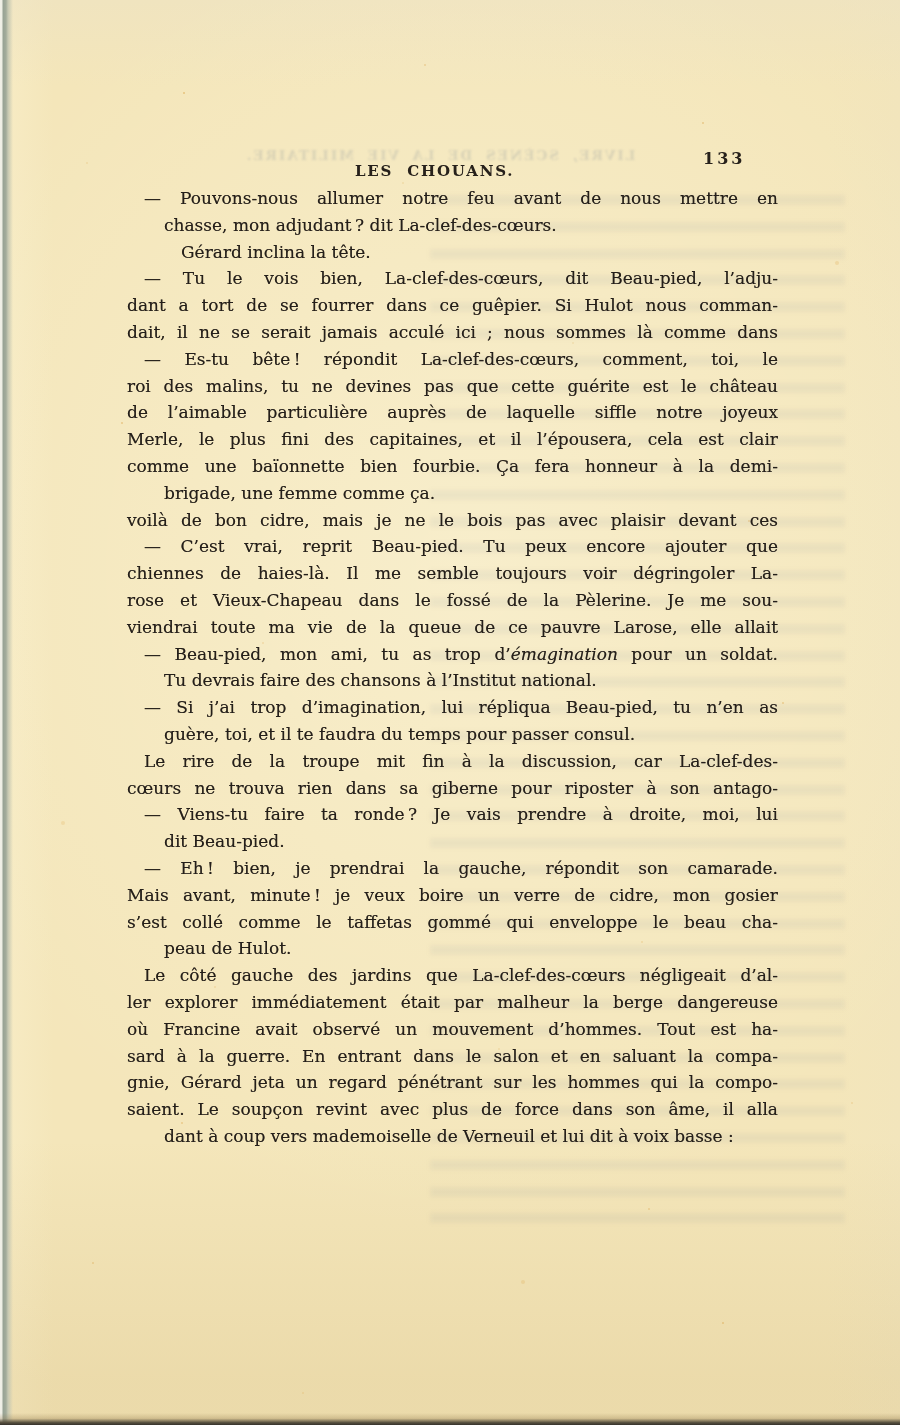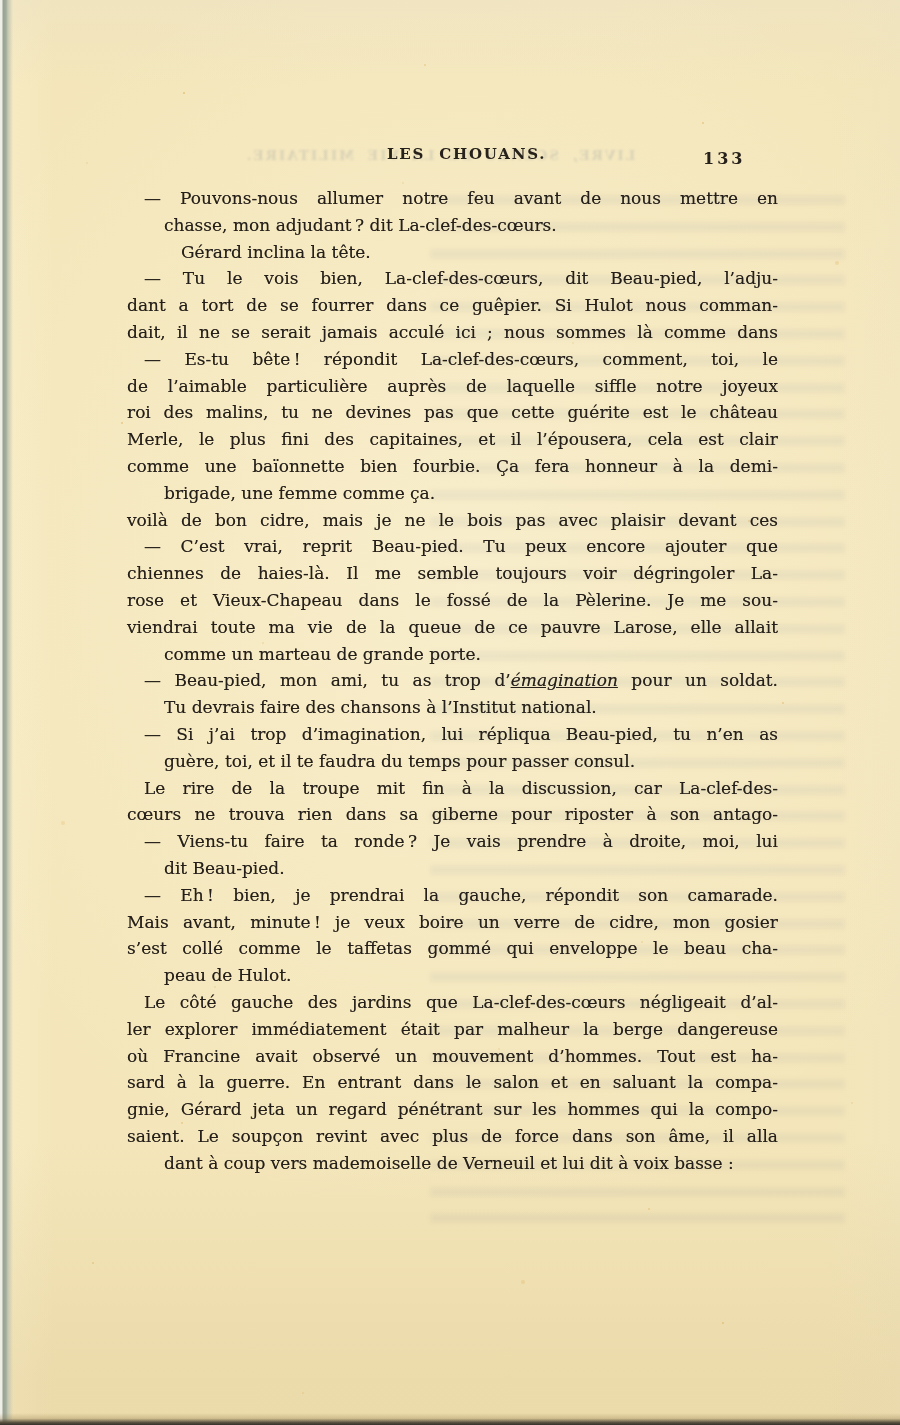--- a/index.html
+++ b/index.html
@@ -47,43 +47,42 @@
       62px 822px 0 1px rgba(226,176,90,0.25), 782px 702px 0 0 rgba(214,150,50,0.35),
       641px 941px 0 0 rgba(226,176,90,0.30), 181px 1122px 0 0 rgba(214,150,50,0.35),
       522px 1281px 0 1px rgba(226,176,90,0.28), 722px 1322px 0 0 rgba(214,150,50,0.40),
       302px 1392px 0 0 rgba(226,176,90,0.30), 92px 1262px 0 0 rgba(214,150,50,0.32),
       851px 1102px 0 0 rgba(226,176,90,0.30), 402px 182px 0 0 rgba(226,176,90,0.25),
       572px 342px 0 0 rgba(226,176,90,0.22), 748px 520px 0 0 rgba(214,150,50,0.30),
       214px 986px 0 0 rgba(226,176,90,0.28), 648px 1208px 0 0 rgba(214,150,50,0.30),
       86px 162px 0 0 rgba(226,176,90,0.25), 498px 1048px 0 0 rgba(226,176,90,0.25);
   }
   .running-title{
-    position:absolute;top:145px;left:355px;
+    position:absolute;top:162px;left:355px;
     font-size:15px;font-weight:bold;letter-spacing:1.8px;word-spacing:7px;
     color:#27211b;
-    margin-left:32px;
   }
   .folio{
     position:absolute;top:149px;left:671px;
     font-size:16px;font-weight:bold;letter-spacing:3px;color:#27211b;margin-left:32px;
   }
   #text-block{
     position:absolute;left:127px;top:185px;width:651px;
     font-size:17px;line-height:26.8px;color:#241f1a;
     text-shadow:0 0 0.4px rgba(45,35,25,0.55);
   }
   .para{margin:0;}
   .line{
     white-space:nowrap;
     text-align:justify;
     text-align-last:justify;
   }
   .line.lastline{text-align-last:left;margin-left:37px;}
   .line.indent{text-indent:17px;}
-  .line i{font-style:italic;text-decoration:underline;}
+  .line i{font-style:italic;}
 </style>
 </head>
 <body>
 
 <div class="page">
   <div class="ghost-lines"></div>
   <div class="ghost-header">LIVRE, SCÈNES DE LA VIE MILITAIRE.</div>
   <div class="speckles"></div>
 
   <div class="running-title">LES CHOUANS.</div>
@@ -97,33 +96,32 @@
       <div class="para">
         <div class="line indent lastline">Gérard inclina la tête.</div>
       </div>
       <div class="para">
         <div class="line indent">— Tu le vois bien, La-clef-des-cœurs, dit Beau-pied, l’adju-</div>
         <div class="line">dant a tort de se fourrer dans ce guêpier. Si Hulot nous comman-</div>
         <div class="line">dait, il ne se serait jamais acculé ici ; nous sommes là comme dans</div>
       </div>
       <div class="para">
         <div class="line indent">— Es-tu bête ! répondit La-clef-des-cœurs, comment, toi, le</div>
+        <div class="line">roi des malins, tu ne devines pas que cette guérite est le château</div>
         <div class="line">de l’aimable particulière auprès de laquelle siffle notre joyeux</div>
-        <div class="line">roi des malins, tu ne devines pas que cette guérite est le château</div>
         <div class="line">Merle, le plus fini des capitaines, et il l’épousera, cela est clair</div>
         <div class="line">comme une baïonnette bien fourbie. Ça fera honneur à la demi-</div>
         <div class="line lastline">brigade, une femme comme ça.</div>
       </div>
       <div class="para">
         <div class="line">voilà de bon cidre, mais je ne le bois pas avec plaisir devant ces</div>
         <div class="line indent">— C’est vrai, reprit Beau-pied. Tu peux encore ajouter que</div>
         <div class="line">chiennes de haies-là. Il me semble toujours voir dégringoler La-</div>
         <div class="line">rose et Vieux-Chapeau dans le fossé de la Pèlerine. Je me sou-</div>
         <div class="line">viendrai toute ma vie de la queue de ce pauvre Larose, elle allait</div>
-        <div class="line lastline">comme un marteau de grande porte.</div>
       </div>
       <div class="para">
         <div class="line indent">— Beau-pied, mon ami, tu as trop d’<i>émagination</i> pour un soldat.</div>
         <div class="line lastline">Tu devrais faire des chansons à l’Institut national.</div>
       </div>
       <div class="para">
         <div class="line indent">— Si j’ai trop d’imagination, lui répliqua Beau-pied, tu n’en as</div>
         <div class="line lastline">guère, toi, et il te faudra du temps pour passer consul.</div>
       </div>
       <div class="para">

